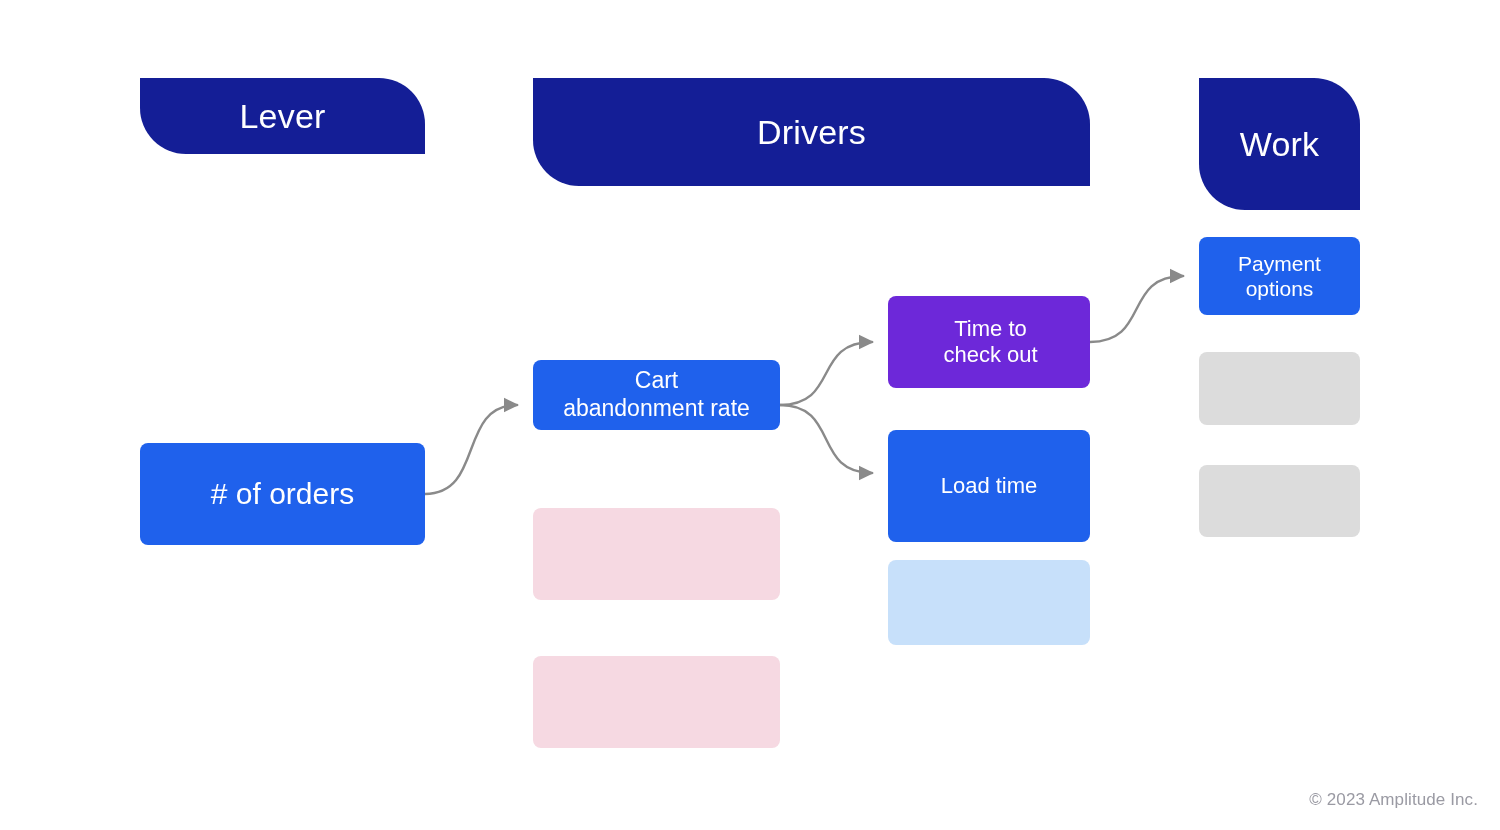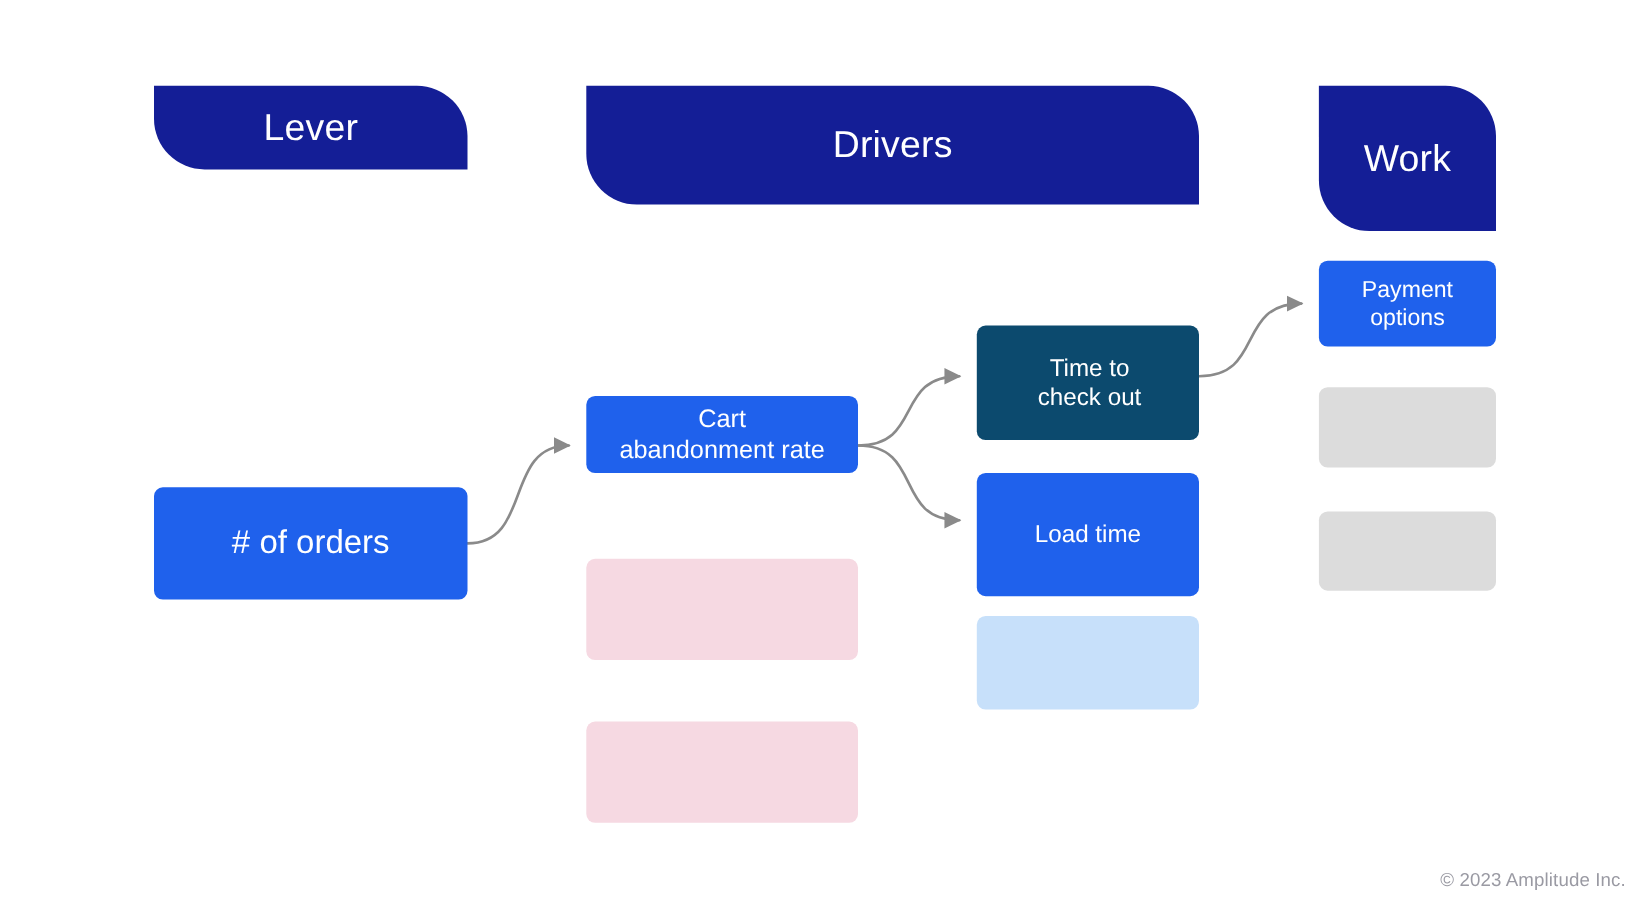--- a/index.html
+++ b/index.html
@@ -113,21 +113,21 @@
   </svg>
 
   <div id="nodes-layer">
       <div class="node filled" style="left: 140px; top: 443px; width: 285px; height: 102px; font-size: 30px; background: rgb(31, 97, 236);">
         <span class="node-label"># of orders</span>
       </div>
       <div class="node filled" style="left: 533px; top: 360px; width: 247px; height: 70px; font-size: 23px; background: rgb(31, 97, 236);">
         <span class="node-label">Cart
 abandonment rate</span>
       </div>
-      <div class="node filled" style="left: 888px; top: 296px; width: 202px; height: 104px; font-size: 22px; background: #0c4a6e; padding-left: 13px;">
+      <div class="node filled" style="left: 888px; top: 296px; width: 202px; height: 92px; font-size: 22px; background: #6d28d9; padding-left: 13px;">
         <span class="node-label">Time to
 check out</span>
       </div>
       <div class="node filled" style="left: 888px; top: 430px; width: 202px; height: 112px; font-size: 22px; background: rgb(31, 97, 236);">
         <span class="node-label">Load time</span>
       </div>
       <div class="node filled" style="left: 1199px; top: 237px; width: 161px; height: 78px; font-size: 21px; background: rgb(31, 97, 236);">
         <span class="node-label">Payment
 options</span>
       </div>

